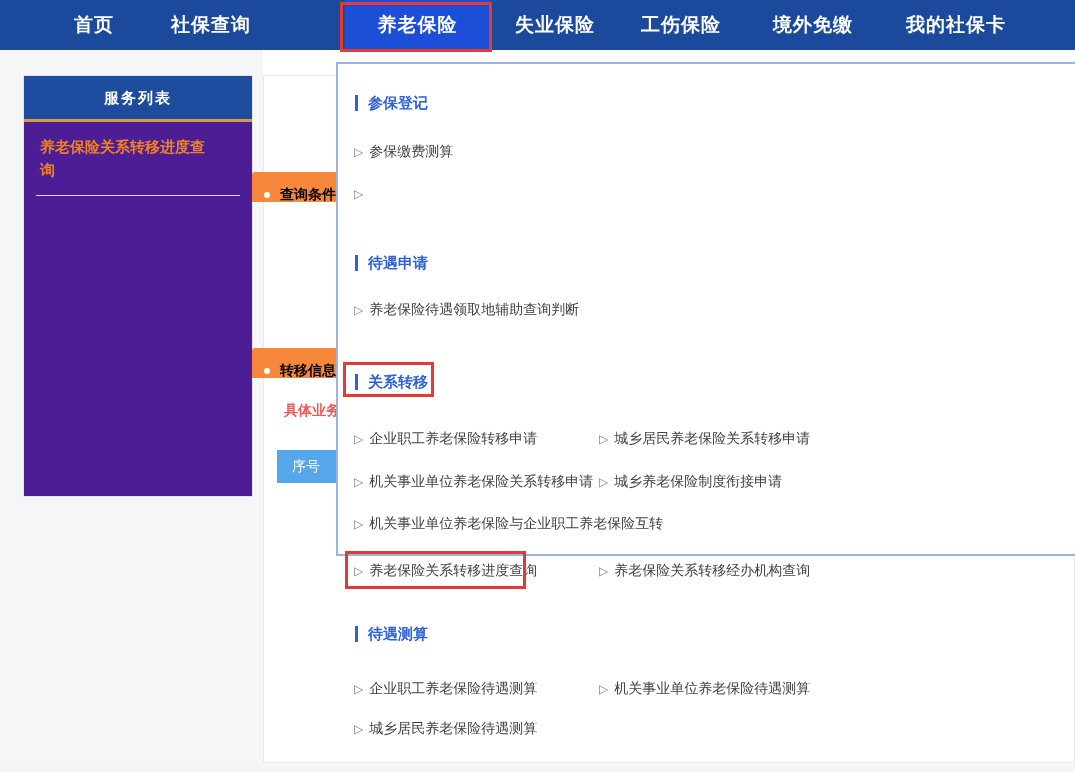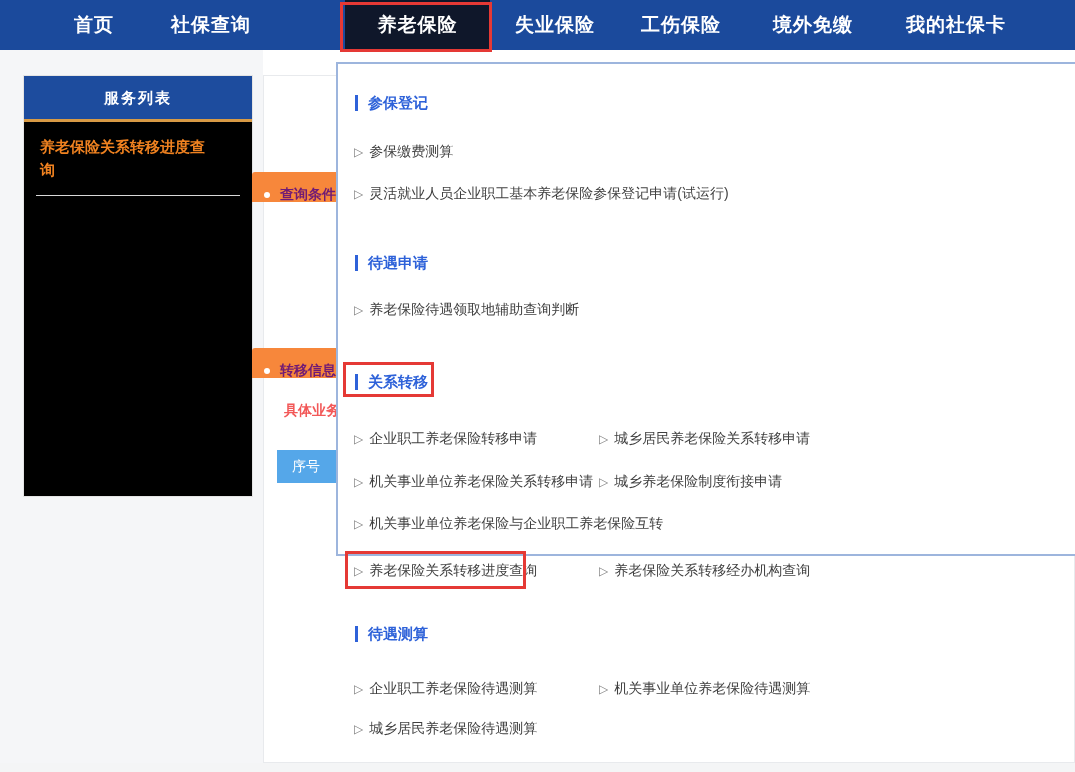--- a/index.html
+++ b/index.html
@@ -14,32 +14,32 @@
     background:#1b4a9c;z-index:10;
   }
   .nav-item{
     position:absolute;top:0;height:36px;line-height:50px;
     transform:translateX(-50%);
     color:#ffffff;font-size:19px;font-weight:700;letter-spacing:1px;
     white-space:nowrap;cursor:pointer;
   }
   .nav-active-tab{
     position:absolute;left:345px;top:0;width:145px;height:50px;
-    background:#0f172a;text-align:center;line-height:50px;
+    background:#1d4ed8;text-align:center;line-height:50px;
     color:#ffffff;font-size:19px;font-weight:700;letter-spacing:1px;
     cursor:pointer;
   }
   
   .left-col{
     position:absolute;left:0;top:50px;width:263px;height:713px;
     background:#f5f6f8;z-index:1;
   }
   .sidebar-panel{
     position:absolute;left:23px;top:25px;width:230px;height:422px;
-    background:#000000;border:1px solid #e4e4e4;box-sizing:border-box;
+    background:#4c1d95;border:1px solid #e4e4e4;box-sizing:border-box;
   }
   .sidebar-header{
     height:43px;line-height:43px;background:#1d4c9e;
     border-bottom:3px solid #d89a45;
     color:#ffffff;font-size:15px;font-weight:700;letter-spacing:2px;
     text-align:center;
   }
   .sidebar-item{
     padding:13px 34px 11px 16px;
     color:#f08220;font-size:15px;font-weight:700;line-height:1.55;
@@ -48,21 +48,21 @@
   .sidebar-divider{border-top:1px solid #d8d8d8;margin:2px 12px 0 12px;}
   
   .main-panel{
     position:absolute;left:263px;top:75px;width:812px;height:688px;
     background:#ffffff;border:1px solid #e8eaed;box-sizing:border-box;z-index:1;
   }
   .section-badge{
     position:absolute;left:252px;height:30px;width:96px;
     background:#f7873b;border-radius:3px 3px 3px 0;
     display:flex;align-items:center;padding:15px 0 0 12px;box-sizing:border-box;
-    color:#701a75;font-size:14px;font-weight:700;white-space:nowrap;overflow:hidden;
+    color:#000000;font-size:14px;font-weight:700;white-space:nowrap;overflow:hidden;
     z-index:2;
   }
   .badge-dot{width:6px;height:6px;border-radius:50%;background:#ffffff;margin-right:10px;flex:0 0 auto;}
   .detail-red-label{
     position:absolute;left:284px;top:402px;
     color:#f25858;font-size:14px;font-weight:700;white-space:nowrap;z-index:2;
   }
   .table-header-cell{
     position:absolute;left:277px;top:431px;width:85px;height:33px;
     background:#55a7e9;color:#ffffff;font-size:14px;
@@ -147,21 +147,20 @@
     <span>参保登记</span>
   </div>
 
   <div class="menu-item" style="top:78px;left:16px">
     <span class="menu-arrow">▷</span>
     <span>参保缴费测算</span>
   </div>
 
   <div class="menu-item" style="top:120px;left:16px">
     <span class="menu-arrow">▷</span>
-    <span>灵活就业人员企业职工基本养老保险参保登记申请(试运行)</span>
   </div>
 
   <div class="menu-section" style="top:189px">
     <span class="section-bar"></span>
     <span>待遇申请</span>
   </div>
 
   <div class="menu-item" style="top:236px;left:16px">
     <span class="menu-arrow">▷</span>
     <span>养老保险待遇领取地辅助查询判断</span>

